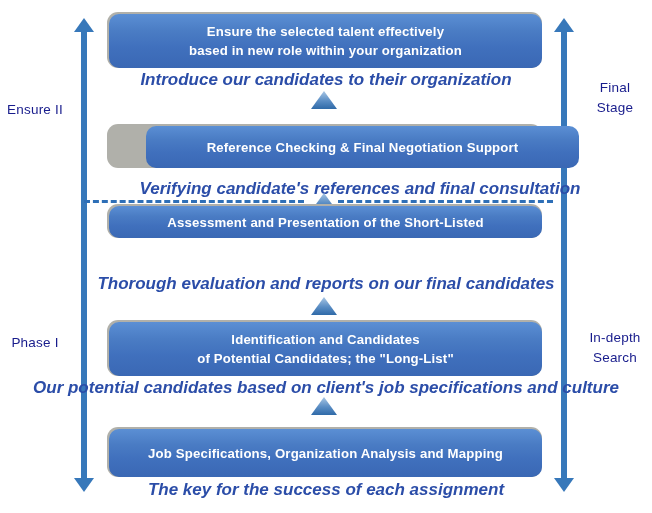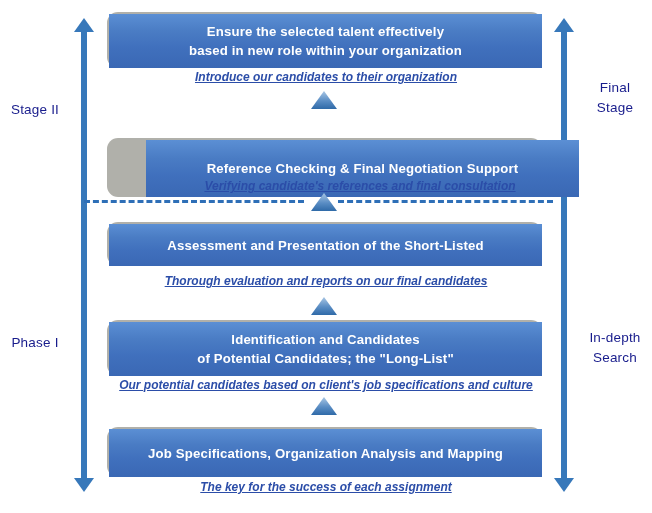--- a/index.html
+++ b/index.html
@@ -63,21 +63,21 @@
     left: 107px;
     width: 435px;
     border-radius: 11px;
     background: #b0b0aa;
     padding: 2px 0 0 2px;
     box-sizing: border-box;
   }
   .stage-box .inner {
     width: 433px;
     height: 100%;
-    border-radius: 0;
+    border-radius: 10px;
     background: linear-gradient(to bottom, #5b8fd4 0%, #4a7cc4 32%, #4070bd 62%, #3a68b4 100%);
     color: #ffffff;
     font-weight: bold;
     font-size: 13.2px;
     line-height: 19px;
     display: flex;
     flex-direction: column;
     align-items: center;
     justify-content: center;
     text-align: center;
@@ -88,23 +88,22 @@
 
   
   .caption {
     position: absolute;
     left: 0;
     width: 652px;
     text-align: center;
     color: #2b4da8;
     font-style: italic;
     font-weight: bold;
-    font-size: 12px;
+    font-size: 17px;
     white-space: nowrap;
-    text-decoration: underline;
   }
 
   
   .tri {
     position: absolute;
     width: 28px;
     height: 20px;
   }
   .tri svg { display: block; }
 
@@ -126,21 +125,21 @@
     <div class="head down"></div>
   </div>
 
   <div class="varrow" style="left:553px; top:18px; height:474px;">
     <div class="head up"></div>
     <div class="shaft" style="top:13px; bottom:13px;"></div>
     <div class="head down"></div>
   </div>
 
   <div class="side-label" style="left:0px; top:100px; width:70px;">
-    <span>Stage II</span>
+    <span>Ensure II</span>
   </div>
   <div class="side-label" style="left:0px; top:333px; width:70px;">
     <span>Phase I</span>
   </div>
 
   <div class="side-label" style="left:580px; top:78px; width:70px;">
     <div>Final</div>
     <div>Stage</div>
   </div>
   <div class="side-label" style="left:580px; top:328px; width:70px;">
@@ -161,21 +160,21 @@
         <linearGradient id="trg1" x1="0" y1="0" x2="0" y2="1">
           <stop offset="0%" stop-color="#a8c6e4"></stop>
           <stop offset="55%" stop-color="#5a8dc4"></stop>
           <stop offset="100%" stop-color="#2f6aa8"></stop>
         </linearGradient>
       </defs>
       <polygon points="14,1 27,19 1,19" fill="url(#trg1)"></polygon>
     </svg>
   </div>
 
-  <div class="stage-box" style="top:138px; height:59px;padding-left:39px;">
+  <div class="stage-box" style="top:124px; height:44px;padding-left:39px;">
     <div class="inner">
       <span class="ln">Reference Checking &amp; Final Negotiation Support</span>
     </div>
   </div>
   <div class="caption" style="top:179px;padding-left:34px;">Verifying candidate's references and final consultation</div>
 
   <div class="divider" style="left:84px; top:200px; width:220px;"></div>
   <div class="divider" style="left:338px; top:200px; width:215px;"></div>
   <div class="tri" style="left:310px; top:192px;">
     <svg width="28" height="20" viewBox="0 0 28 20">
@@ -183,21 +182,21 @@
         <linearGradient id="trg2" x1="0" y1="0" x2="0" y2="1">
           <stop offset="0%" stop-color="#a8c6e4"></stop>
           <stop offset="55%" stop-color="#5a8dc4"></stop>
           <stop offset="100%" stop-color="#2f6aa8"></stop>
         </linearGradient>
       </defs>
       <polygon points="14,1 27,19 1,19" fill="url(#trg2)"></polygon>
     </svg>
   </div>
 
-  <div class="stage-box" style="top:222px; height:44px;">
+  <div class="stage-box" style="top:204px; height:34px;">
     <div class="inner">
       <span class="ln">Assessment and Presentation of the Short-Listed</span>
     </div>
   </div>
   <div class="caption" style="top:274px;">Thorough evaluation and reports on our final candidates</div>
   <div class="tri" style="left:310px; top:296px;">
     <svg width="28" height="20" viewBox="0 0 28 20">
       <defs>
         <linearGradient id="trg3" x1="0" y1="0" x2="0" y2="1">
           <stop offset="0%" stop-color="#a8c6e4"></stop>

